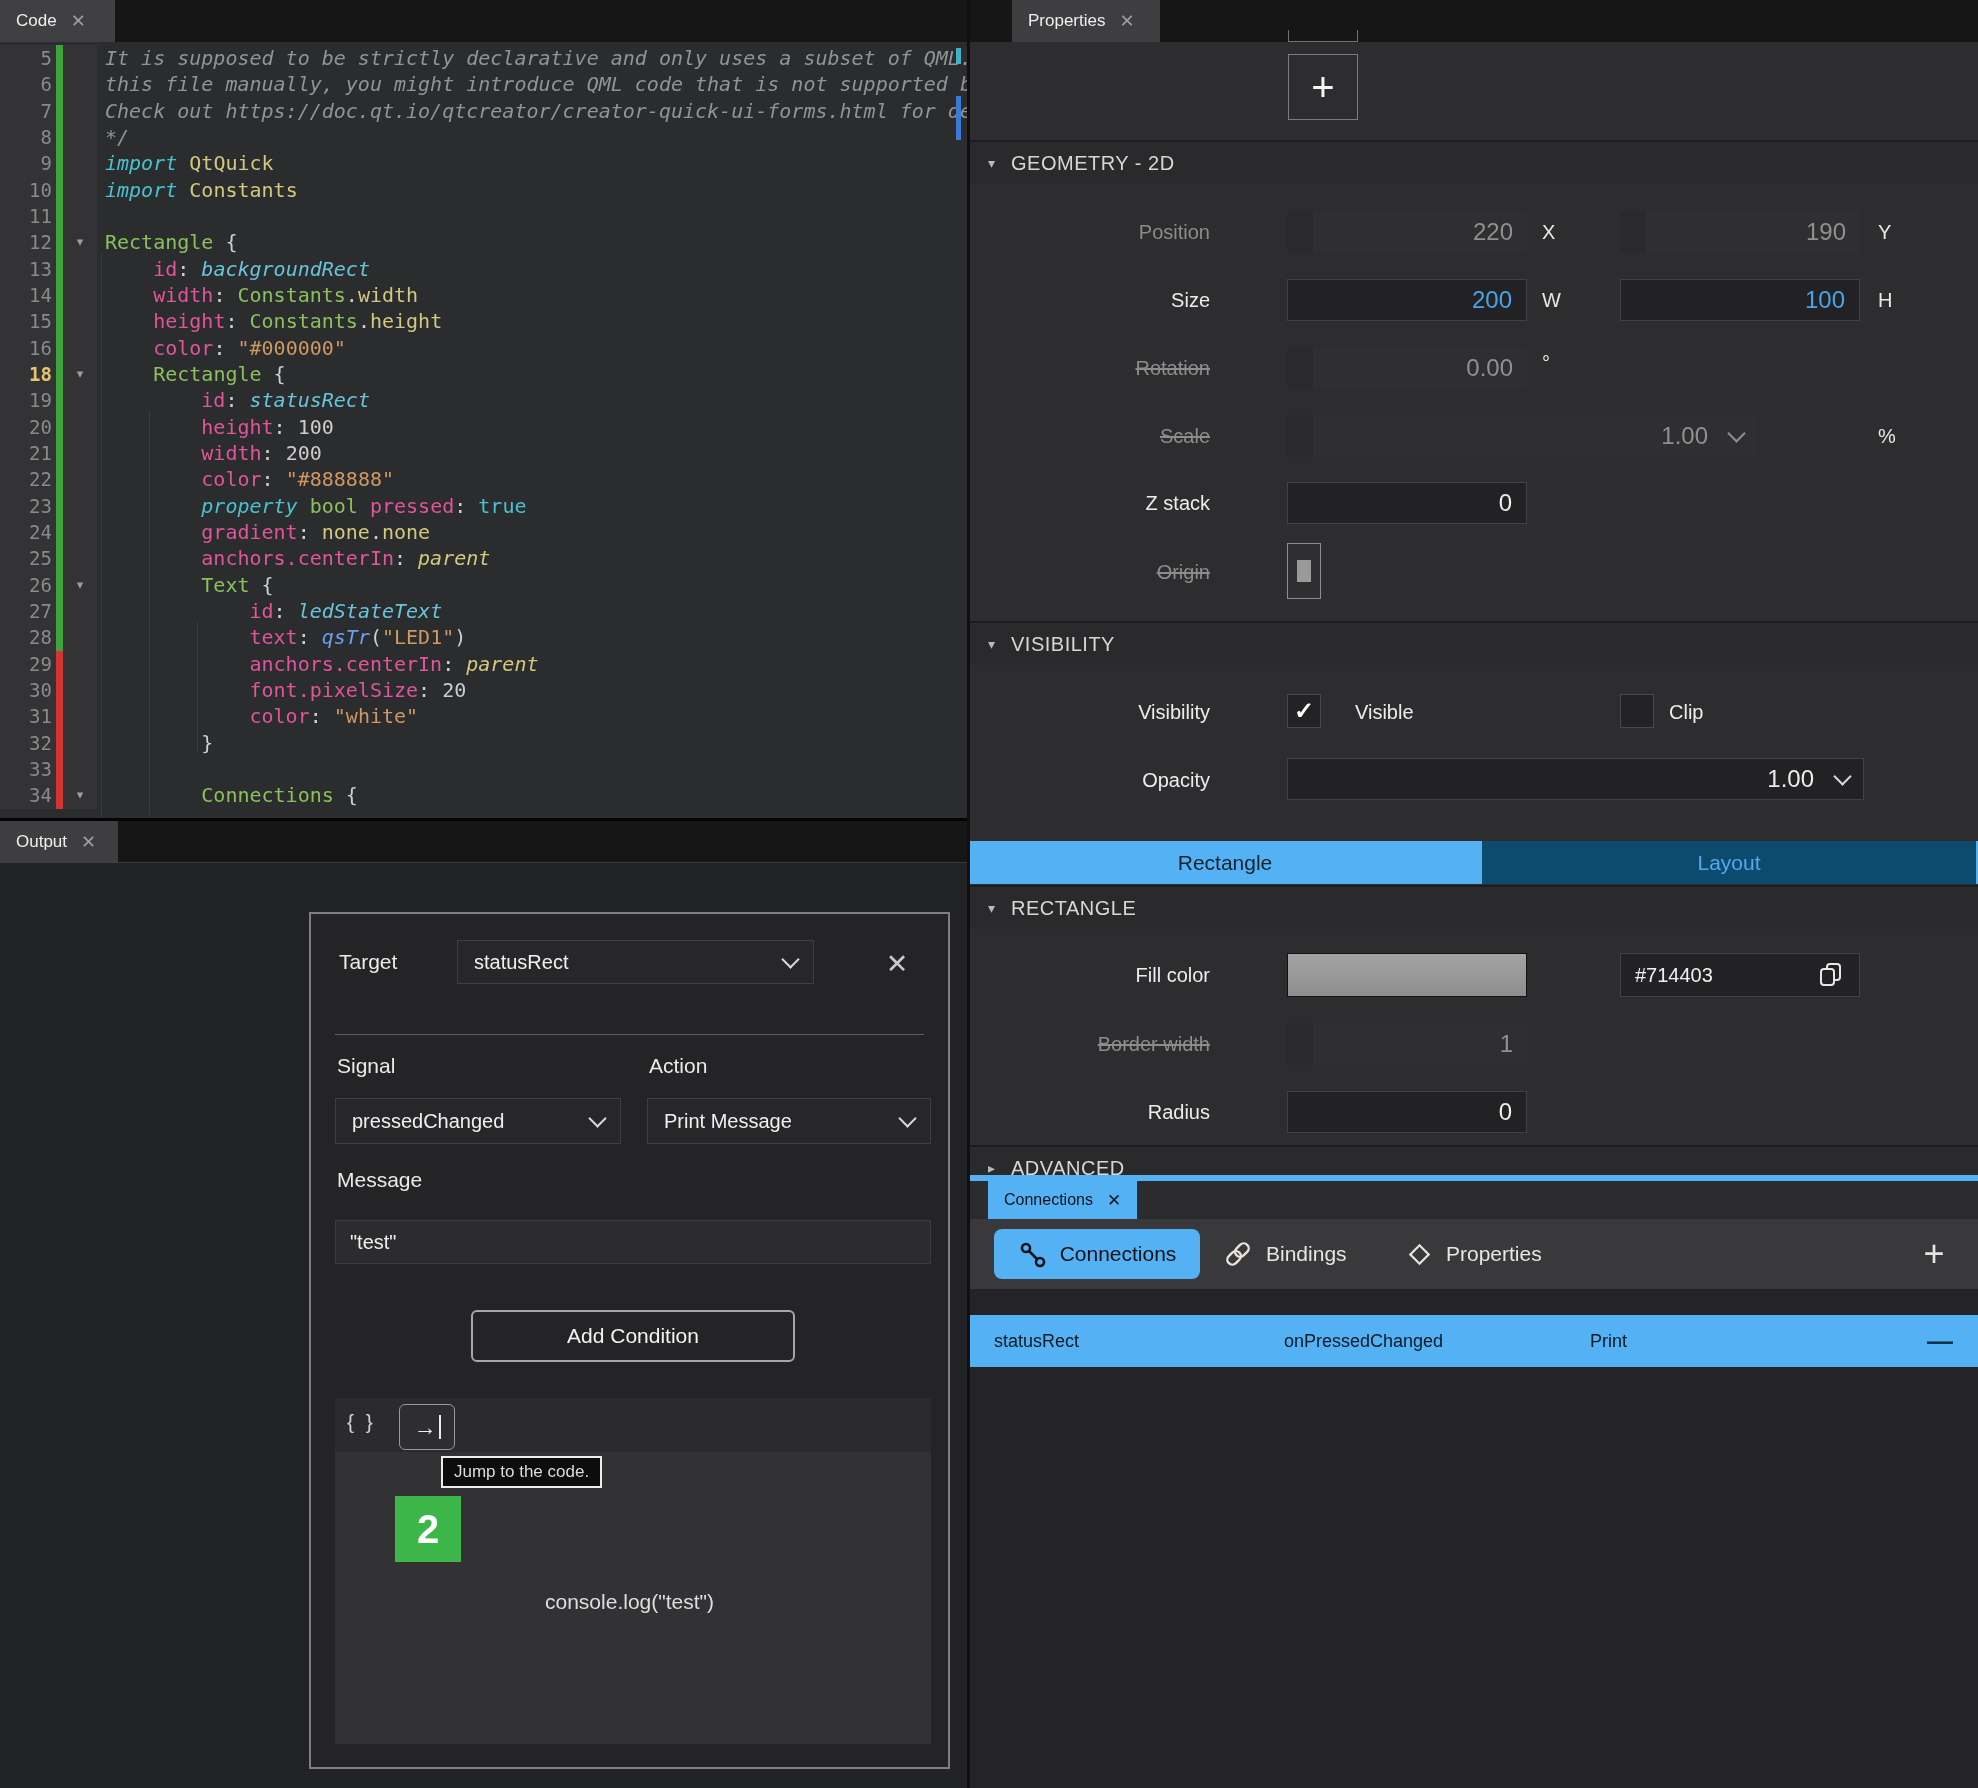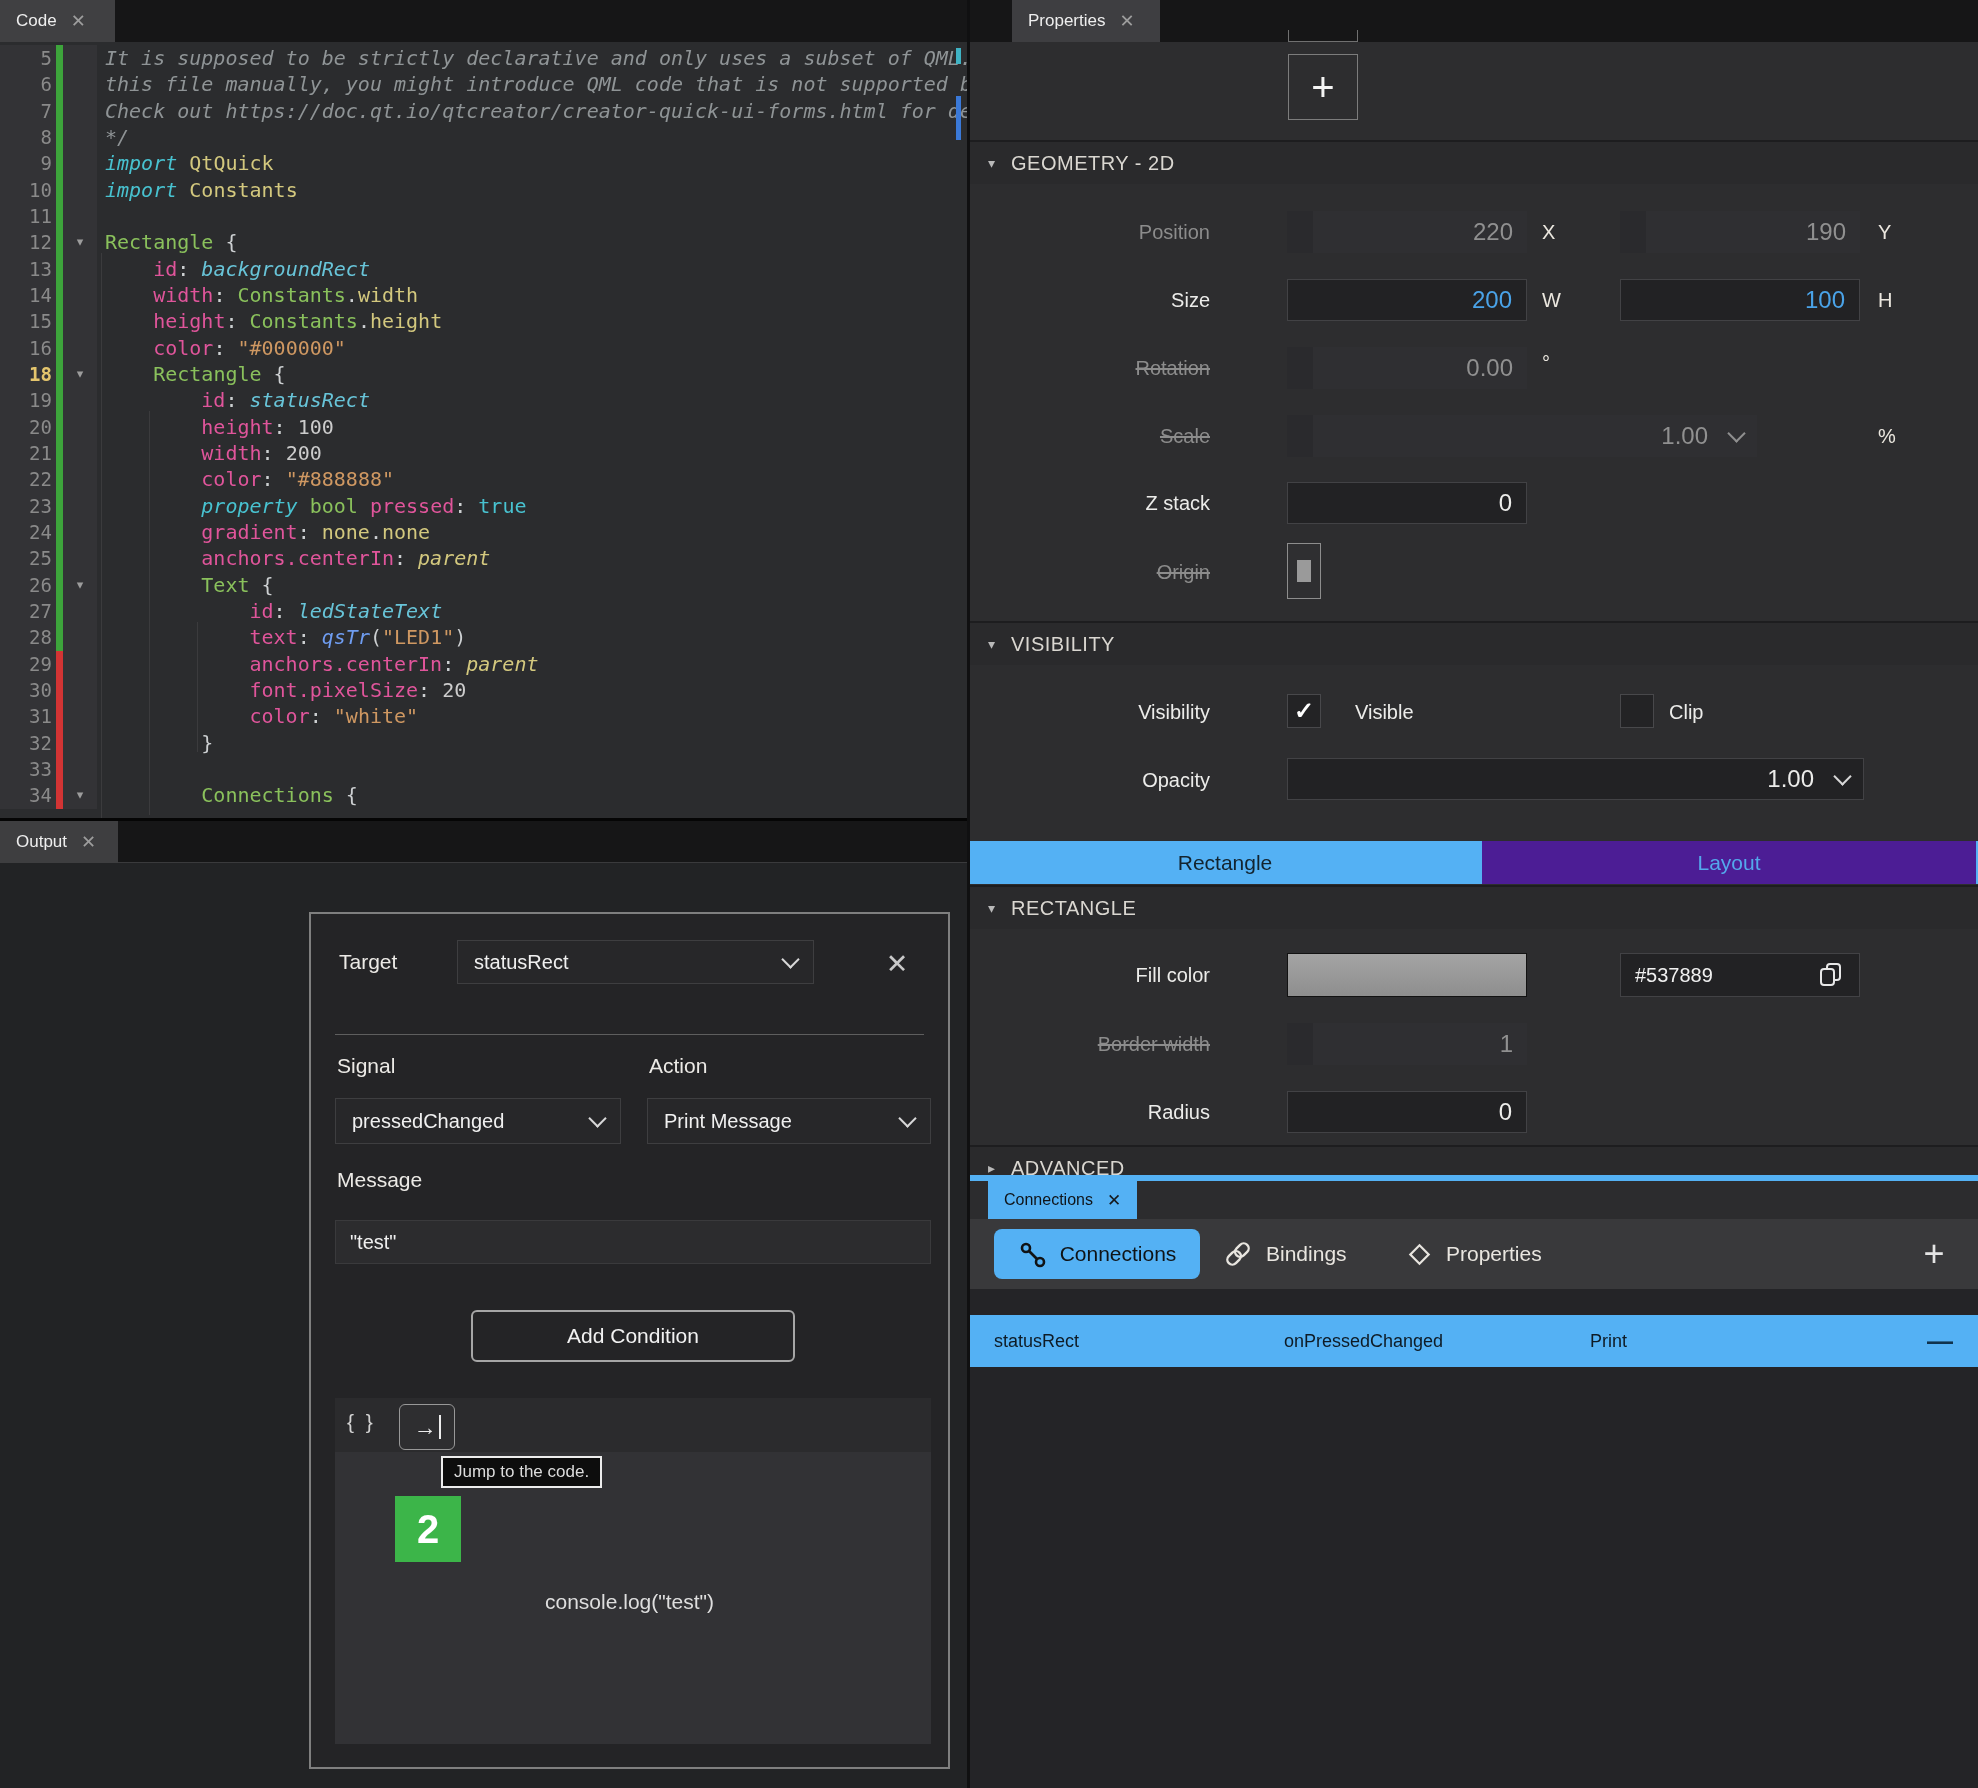--- a/index.html
+++ b/index.html
@@ -94,21 +94,21 @@
   .cb-lbl{position:absolute;font-size:20px;color:#ececea;}
   #origin-btn{position:absolute;left:317px;top:543px;width:34px;height:56px;border:1px solid #8d8d8d;background:#2f2f31;
               display:flex;align-items:center;justify-content:center;box-sizing:border-box;}
   #origin-btn .blk{width:14px;height:22px;background:#9a9a9a;}
   #plus-partial{position:absolute;left:318px;top:30px;width:70px;height:12px;border:1px solid #707070;border-top:none;box-sizing:border-box;}
   #plus-btn{position:absolute;left:318px;top:54px;width:70px;height:66px;border:1px solid #7c7c7c;box-sizing:border-box;
             display:flex;align-items:center;justify-content:center;font-size:40px;font-weight:300;color:#f4f4f4;}
   #subtabs{position:absolute;left:0;top:841px;width:1011px;height:43px;background:#54b1f4;}
   #subtab-rect{position:absolute;left:0;top:0;width:510px;height:43px;display:flex;align-items:center;justify-content:center;
                font-size:21px;color:#13242f;}
-  #subtab-layout{position:absolute;left:512px;top:0;width:494px;height:43px;background:#4c1d95;display:flex;align-items:center;
+  #subtab-layout{position:absolute;left:512px;top:0;width:494px;height:43px;background:#0c4a6e;display:flex;align-items:center;
                  justify-content:center;font-size:21px;color:#54a8ec;}
   #fill-swatch{position:absolute;left:317px;top:953px;width:240px;height:44px;border:1px solid #121212;
                background:linear-gradient(#a4a4a4,#8e8e8e);box-sizing:border-box;}
   #hex-box{position:absolute;left:650px;top:953px;width:240px;height:44px;background:#222224;border:1px solid #424245;
            box-sizing:border-box;display:flex;align-items:center;padding:0 14px;font-size:20px;color:#f0f0f0;}
   #hex-box svg{margin-left:auto;}
 
   
   #conn-panel{position:absolute;left:0;top:1175px;width:1011px;bottom:0;background:#242427;}
   #conn-topbar{position:absolute;left:0;top:0;width:100%;height:6px;background:#54b1f4;}
@@ -466,21 +466,21 @@
   </div>
 
   <div class="sec" style="top:885px;">
     <span class="caret">▾</span>
     <span class="s-title">RECTANGLE</span>
   </div>
 
   <span class="r-lbl" style="top:964px;">Fill color</span>
   <div id="fill-swatch"></div>
   <div id="hex-box">
-    <span>#537889</span>
+    <span>#714403</span>
     <svg width="28" height="28" viewBox="0 0 28 28">
       <rect x="10" y="3" width="13" height="16" rx="3" fill="none" stroke="#e8e8e8" stroke-width="2"></rect>
       <rect x="4" y="8" width="13" height="16" rx="3" fill="#222224" stroke="#e8e8e8" stroke-width="2"></rect>
     </svg>
   </div>
 
   <span class="r-lbl gray strike" style="top:1033px;">Border width</span>
   <div class="inp disabled" style="left:317px;top:1023px;width:240px;">
     <span>1</span>
   </div>

